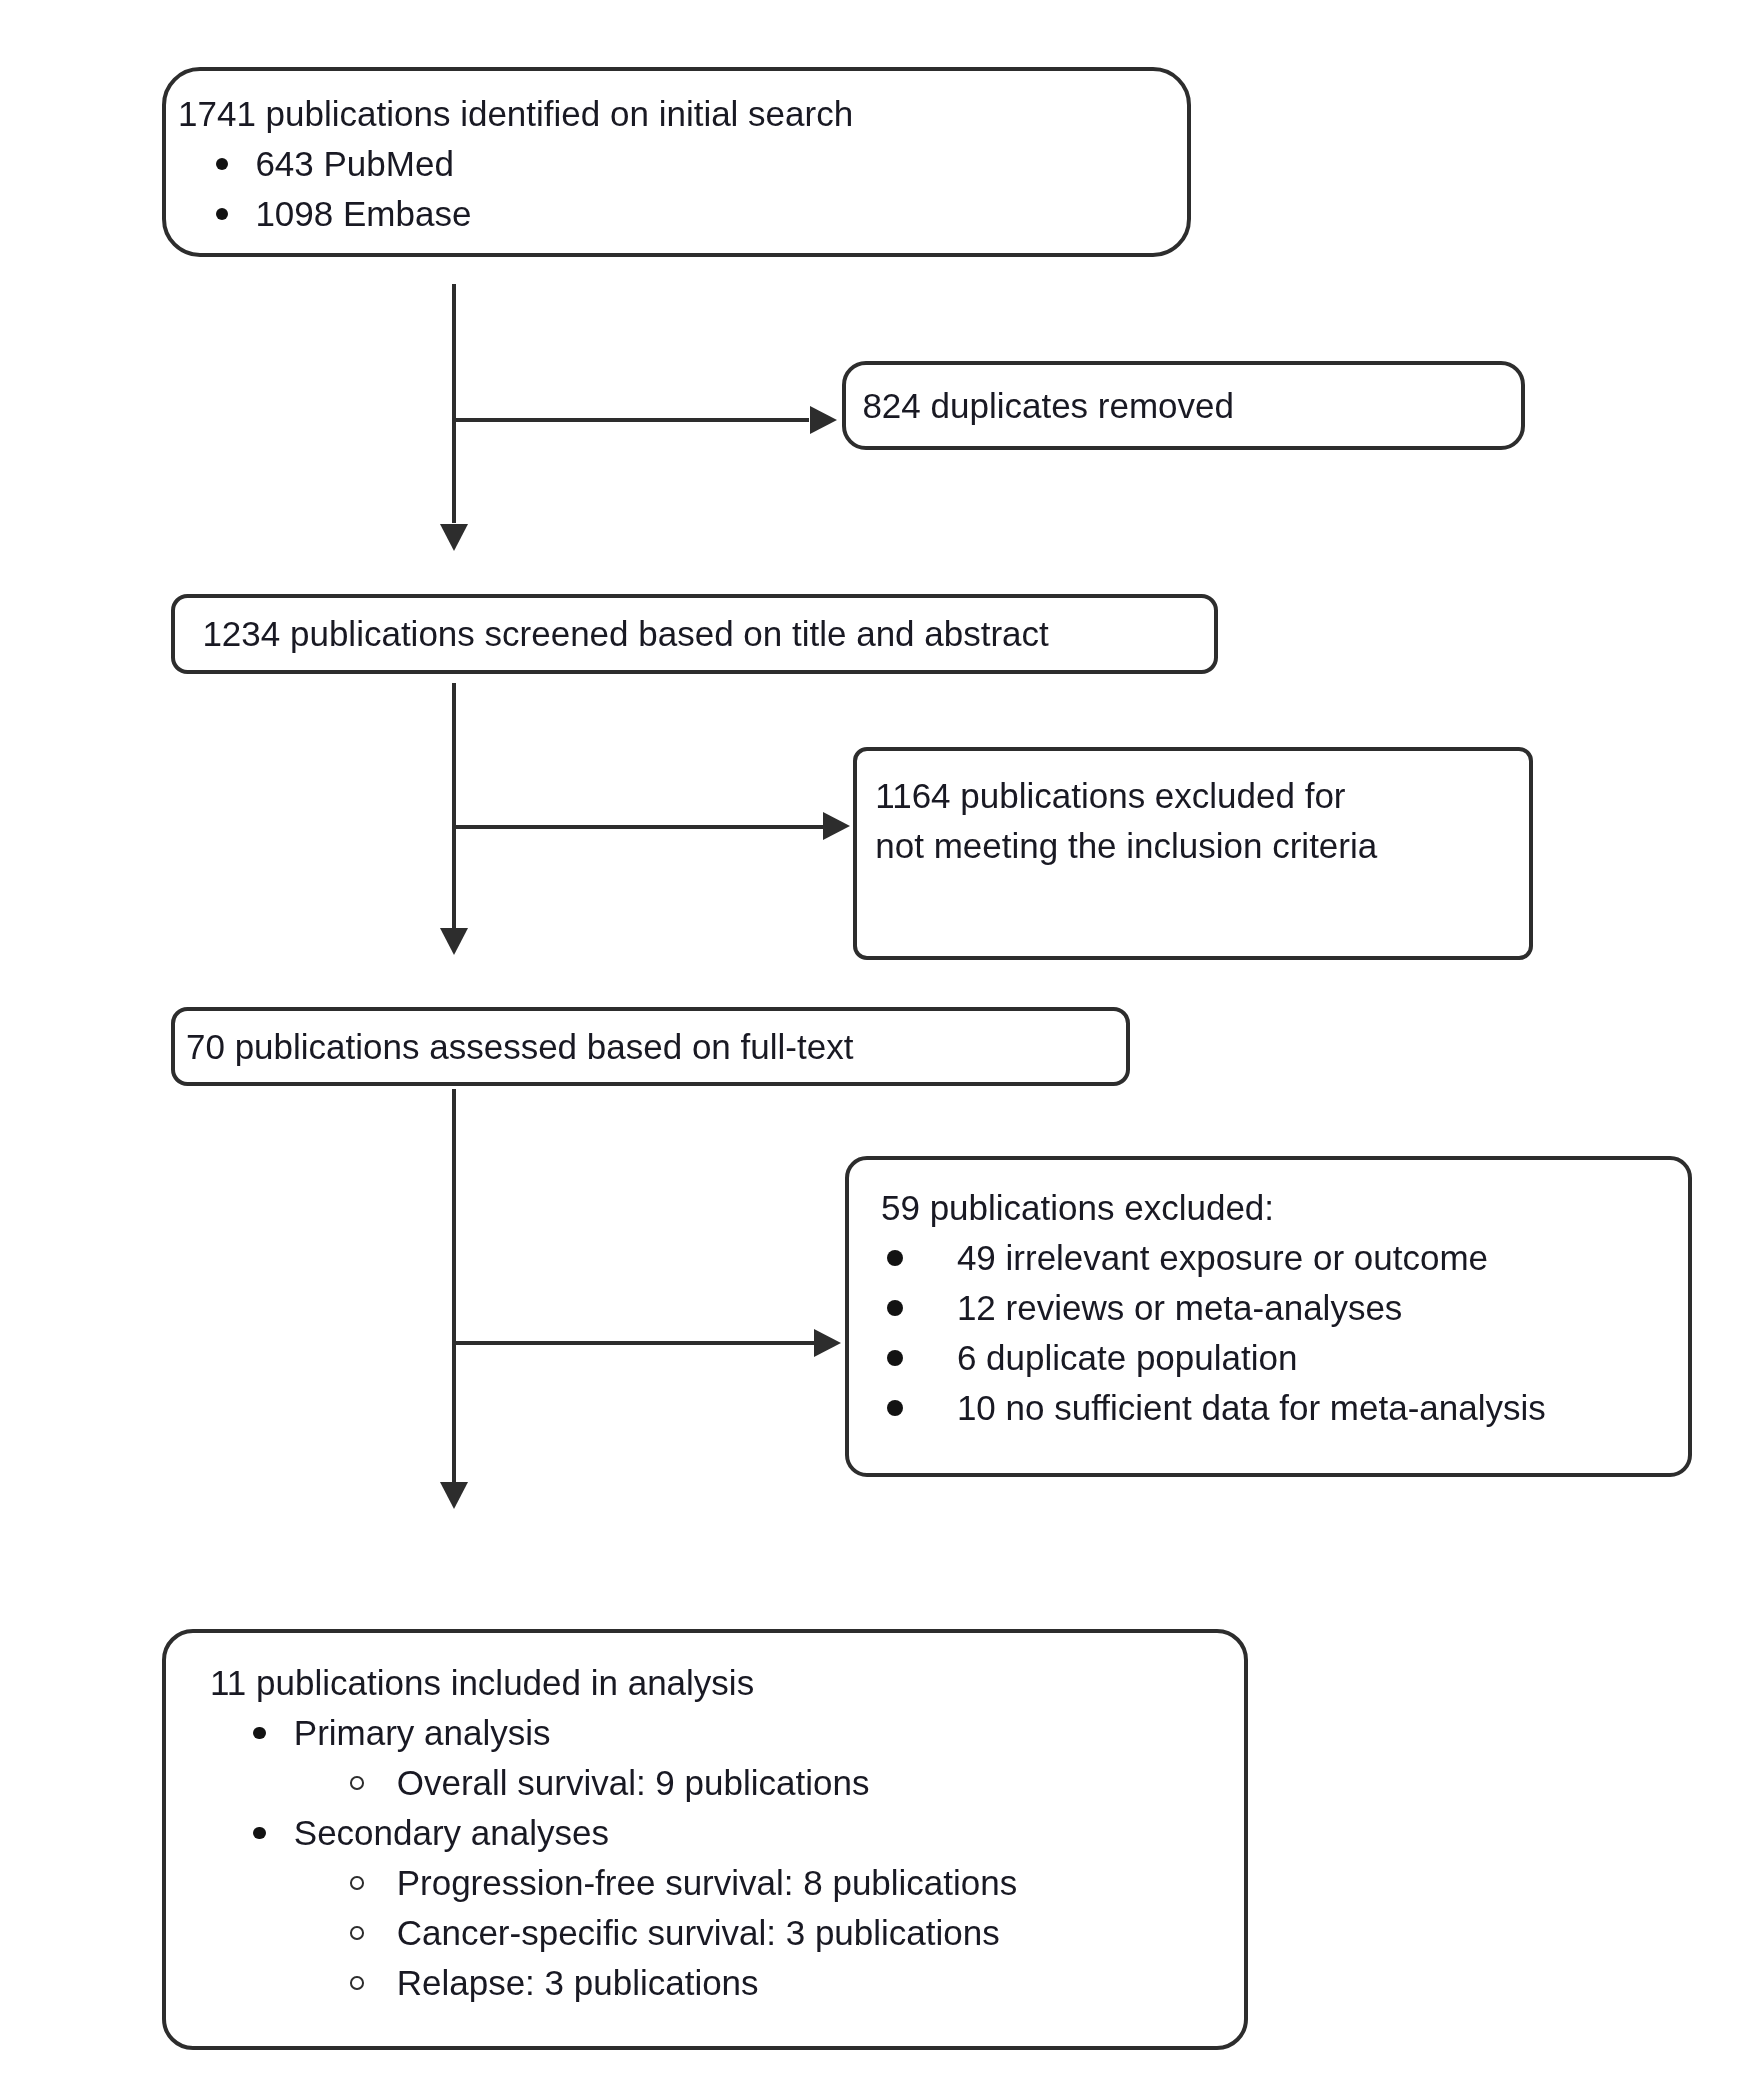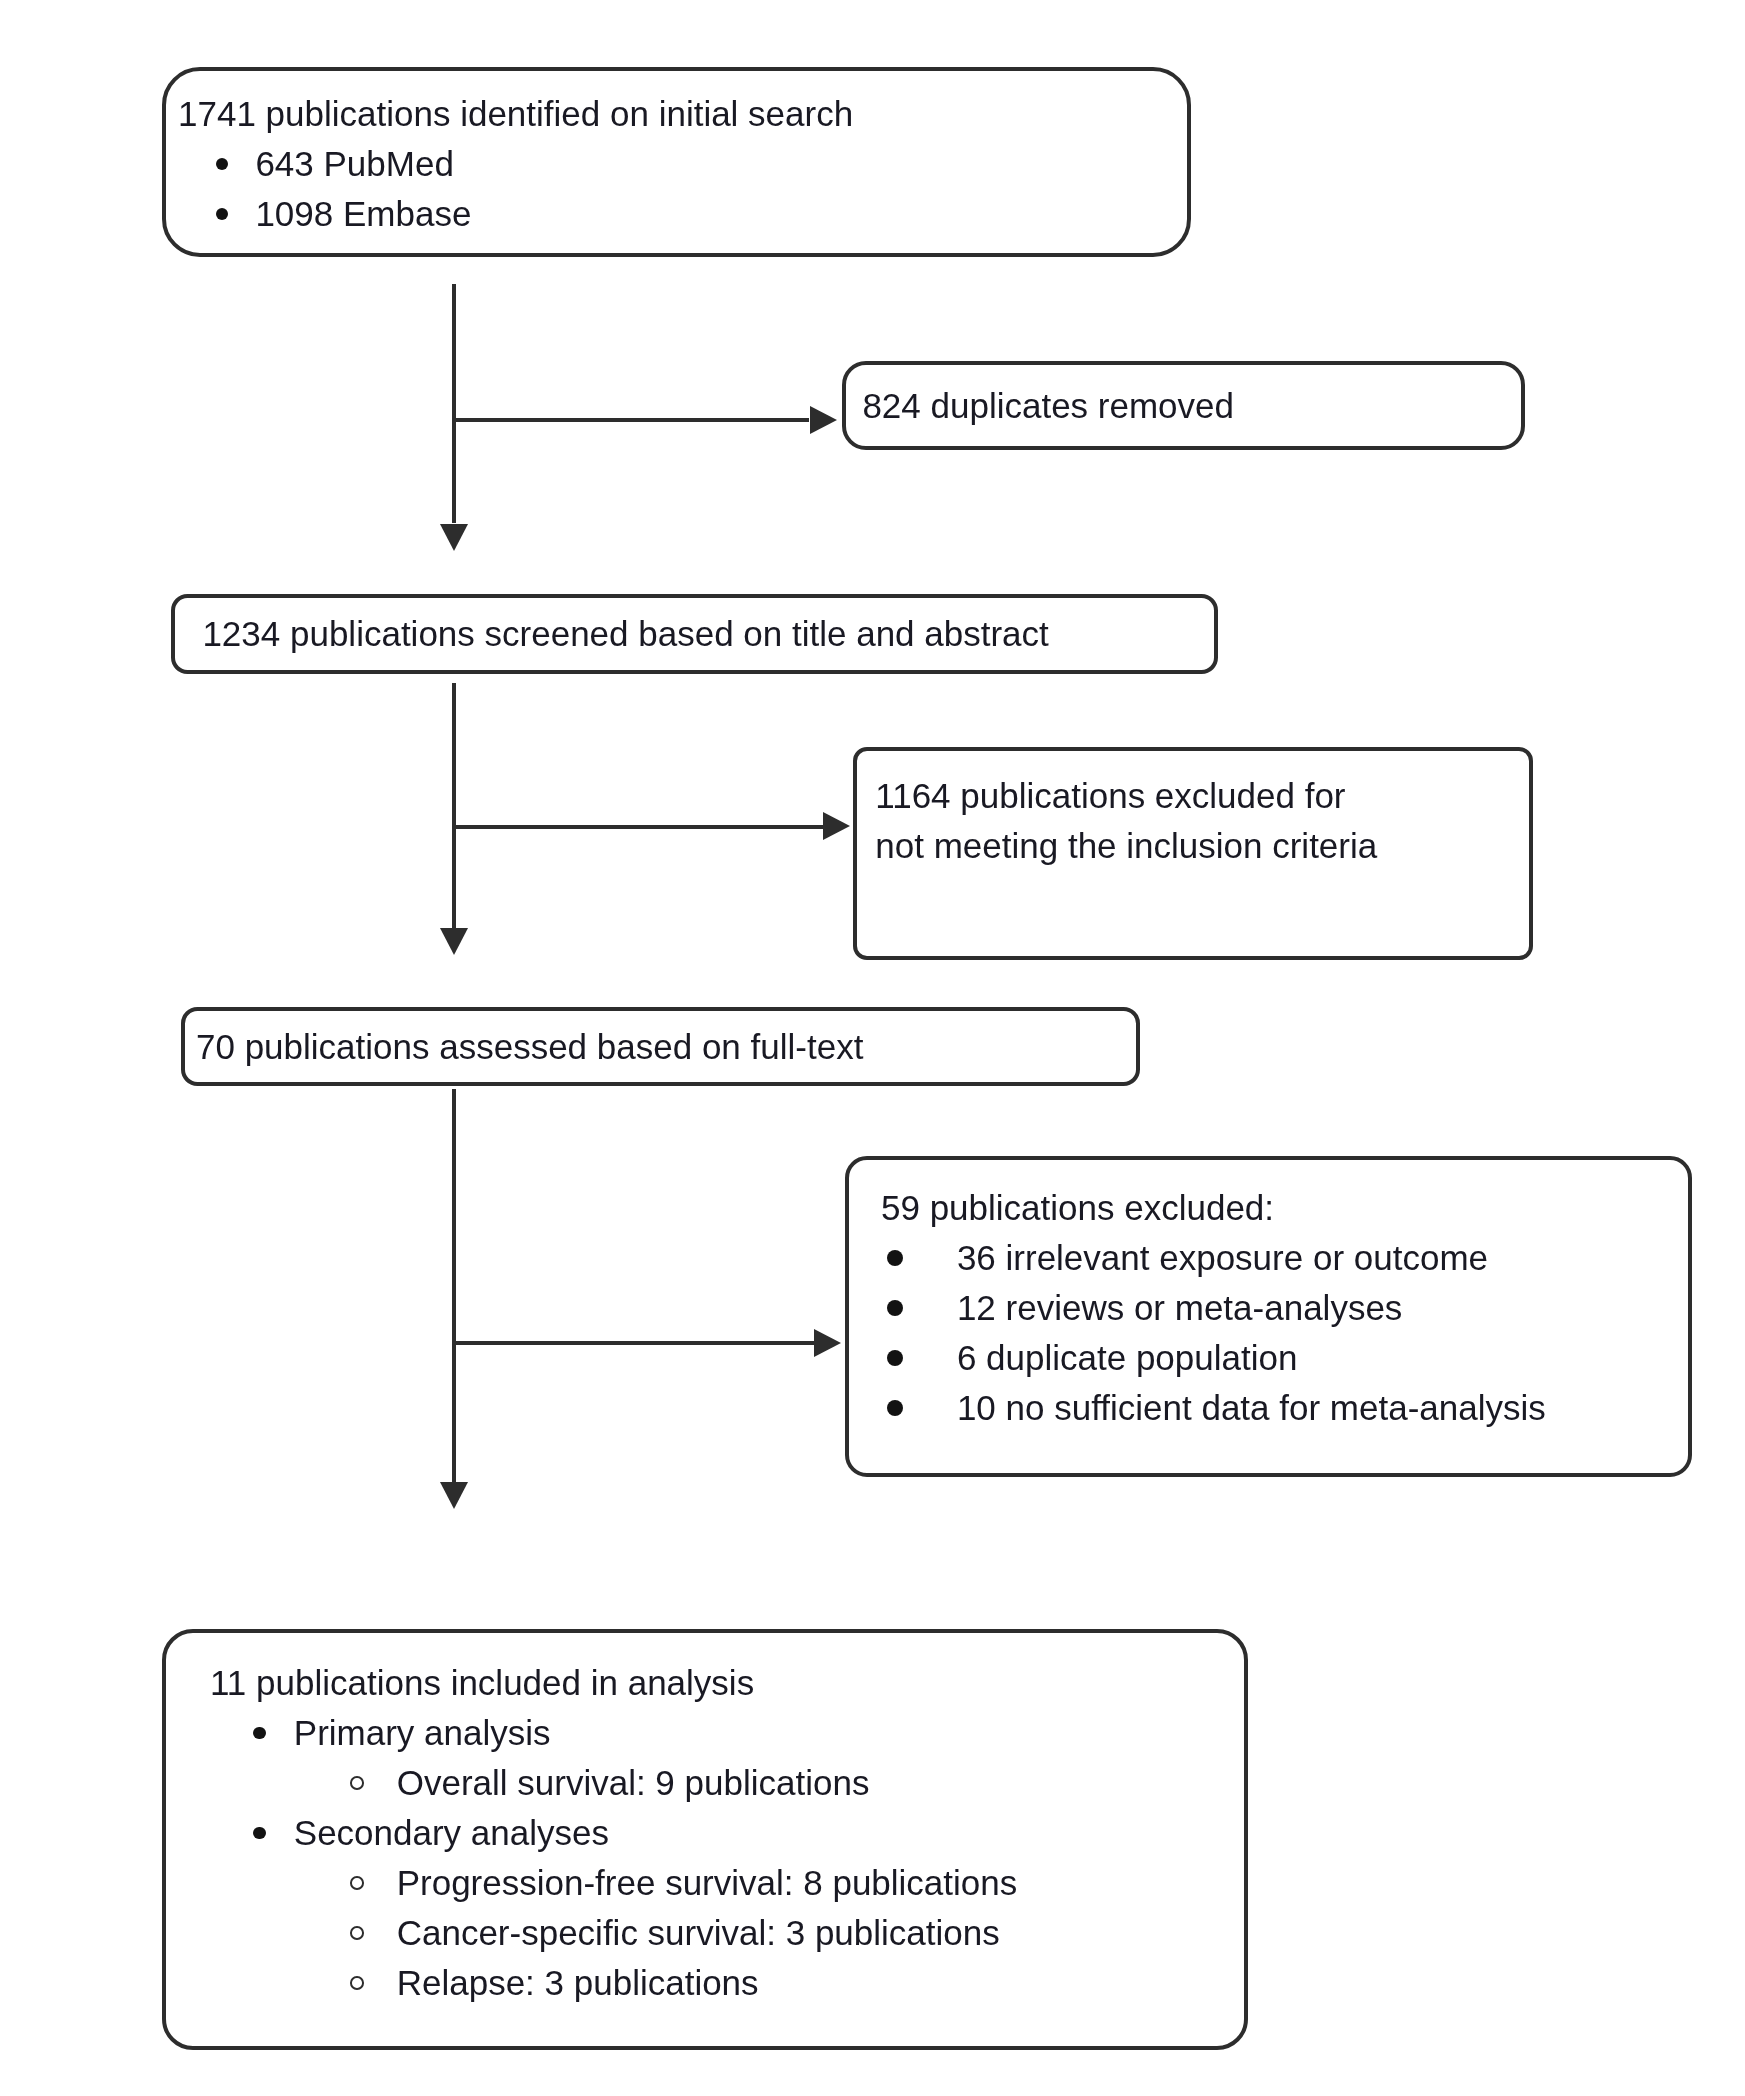--- a/index.html
+++ b/index.html
@@ -36,21 +36,21 @@
   #box-identified{left:162px;top:67px;width:1029px;height:190px;border-radius:38px;padding:18.3px 0 0 12px;}
   #box-identified .li .bullet{margin-left:38px;}
   #box-identified .li .txt{margin-left:27.4px;}
 
   #box-duplicates{left:842px;top:361px;width:683px;height:89px;border-radius:24px;display:flex;align-items:center;padding-left:16.4px;}
 
   #box-screened{left:171px;top:594px;width:1047px;height:80px;border-radius:16.4px;display:flex;align-items:center;padding-left:27.4px;}
 
   #box-excluded-screening{left:853px;top:747px;width:680px;height:213px;border-radius:14px;padding:20px 0 0 18.3px;}
 
-  #box-fulltext{left:171px;top:1007px;width:959px;height:79px;border-radius:16.4px;display:flex;align-items:center;padding-left:11px;margin-left:10px;}
+  #box-fulltext{left:171px;top:1007px;width:959px;height:79px;border-radius:16.4px;display:flex;align-items:center;padding-left:11px;}
 
   #box-excluded-fulltext{left:845px;top:1156px;width:847px;height:321px;border-radius:22px;padding:23px 8px 0 32px;}
   #box-excluded-fulltext .li .bullet{margin-left:5.5px;}
   #box-excluded-fulltext .li .txt{margin-left:54px;}
 
   #box-included{left:162px;top:1629px;width:1086px;height:421px;border-radius:31px;padding:25px 0 0 44px;}
   #box-included .li1 .bullet{margin-left:43px;}
   #box-included .li1 .txt{margin-left:28px;}
   #box-included .li2 .bullet{margin-left:140px;}
   #box-included .li2 .txt{margin-left:33px;text-align:center;}
@@ -129,21 +129,21 @@
   <div class="tri-down" id="head-down-3"></div>
   <div class="hline" id="hline3"></div>
   <div class="tri-right" id="head-right-3"></div>
 
   <div class="box" id="box-excluded-fulltext">
     <div class="row">
       <span class="txt">59 publications excluded:</span>
     </div>
     <div class="row li">
       <span class="bullet b-solid-18"></span>
-      <span class="txt">36 irrelevant exposure or outcome</span>
+      <span class="txt">49 irrelevant exposure or outcome</span>
     </div>
     <div class="row li">
       <span class="bullet b-solid-18"></span>
       <span class="txt">12 reviews or meta-analyses</span>
     </div>
     <div class="row li">
       <span class="bullet b-solid-18"></span>
       <span class="txt">6 duplicate population</span>
     </div>
     <div class="row li">

